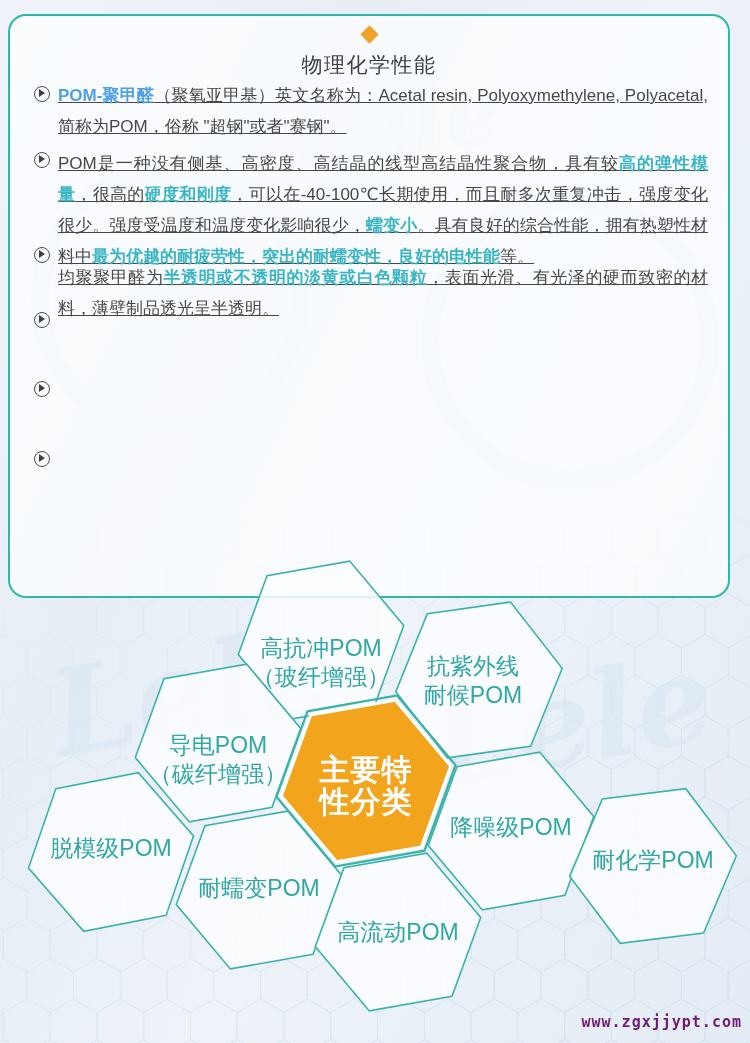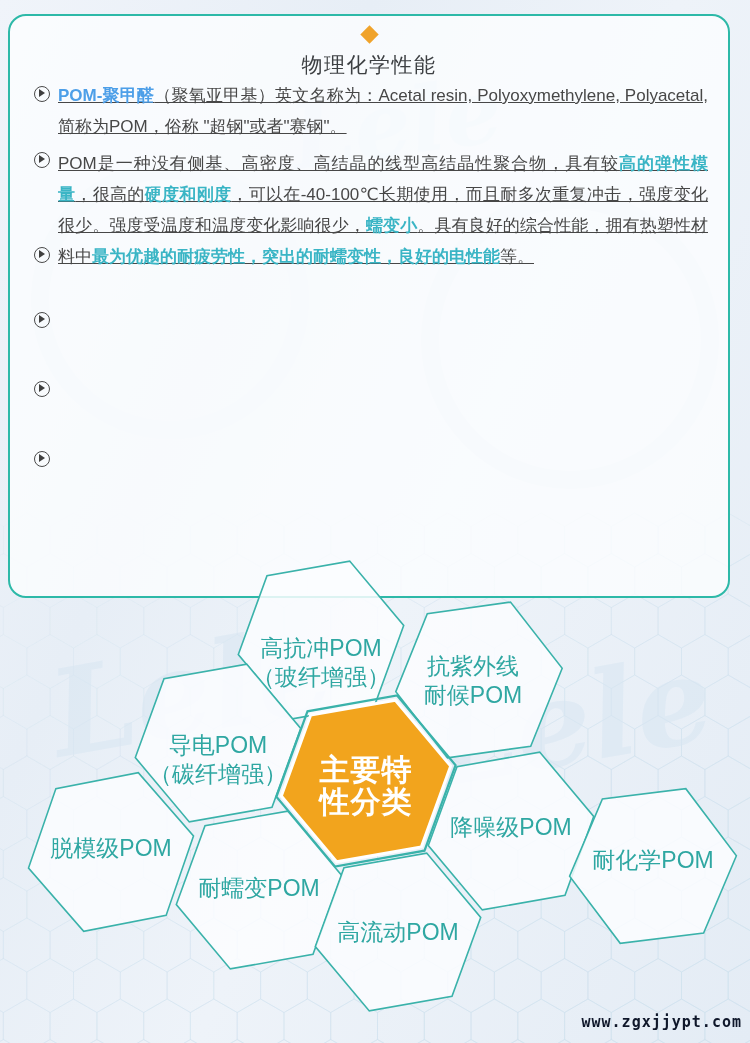--- a/index.html
+++ b/index.html
@@ -36,21 +36,21 @@
     border-left:6px solid #3f3f3f;border-top:4px solid transparent;border-bottom:4px solid transparent;
   }
   .para{
     position:absolute;left:48px;width:650px;margin:0;
     font-size:17px;line-height:31px;text-align:justify;color:#474747;text-decoration:underline;
   }
   #hex-diagram{position:absolute;left:0;top:540px;z-index:2;}
   .site-url{
     position:absolute;right:8px;bottom:12px;z-index:3;
     font-family:"DejaVu Sans Mono","Liberation Mono",monospace;
-    font-weight:bold;font-size:15px;letter-spacing:1px;color:#0f172a;
+    font-weight:bold;font-size:15px;letter-spacing:1px;color:#701a75;
   }
 </style>
 </head>
 <body>
 
 <svg id="bg-decor" width="750" height="1043">
     <circle cx="170" cy="300" r="130" fill="none" stroke="#e3edf6" stroke-width="18"></circle>
     <circle cx="570" cy="340" r="140" fill="none" stroke="#e3edf6" stroke-width="18"></circle>
     <polygon points="3.4,553.5 -20.0,567.0 -43.4,553.5 -43.4,526.5 -20.0,513.0 3.4,526.5" fill="none" stroke="#cfe1ee" stroke-width="1" opacity="0.07"></polygon>
     <polygon points="50.1,553.5 26.8,567.0 3.4,553.5 3.4,526.5 26.8,513.0 50.1,526.5" fill="none" stroke="#cfe1ee" stroke-width="1" opacity="0.09"></polygon>
@@ -310,20 +310,21 @@
   </div>
   <div id="bullets">
       <span class="bullet" style="top: 70px;"></span>
       <span class="bullet" style="top: 136px;"></span>
       <span class="bullet" style="top: 231px;"></span>
       <span class="bullet" style="top: 296px;"></span>
       <span class="bullet" style="top: 365px;"></span>
       <span class="bullet" style="top: 435px;"></span>
       <p class="para" style="top: 64px;"><span style="color: rgb(77, 159, 232); font-weight: bold;">POM-聚甲醛</span><span style="color: rgb(71, 71, 71);">（聚氧亚甲基）英文名称为：Acetal resin, Polyoxymethylene, Polyacetal, 简称为POM，俗称 "超钢"或者"赛钢"。</span></p>
       <p class="para" style="top: 132px;"><span style="color: rgb(71, 71, 71);">POM是一种没有侧基、高密度、高结晶的线型高结晶性聚合物，具有较</span><span style="color: rgb(58, 181, 197); font-weight: bold;">高的弹性模量</span><span style="color: rgb(71, 71, 71);">，很高的</span><span style="color: rgb(58, 181, 197); font-weight: bold;">硬度和刚度</span><span style="color: rgb(71, 71, 71);">，可以在-40-100℃长期使用，而且耐多次重复冲击，强度变化很少。强度受温度和温度变化影响很少，</span><span style="color: rgb(58, 181, 197); font-weight: bold;">蠕变小</span><span style="color: rgb(71, 71, 71);">。具有良好的综合性能，拥有热塑性材料中</span><span style="color: rgb(58, 181, 197); font-weight: bold;">最为优越的耐疲劳性，突出的耐蠕变性，良好的电性能</span><span style="color: rgb(71, 71, 71);">等。</span></p>
+      <p class="para" style="top: 246px;"><span style="color: rgb(71, 71, 71);">均聚聚甲醛为</span><span style="color: rgb(58, 181, 197); font-weight: bold;">半透明或不透明的淡黄或白色颗粒</span><span style="color: rgb(71, 71, 71);">，表面光滑、有光泽的硬而致密的材料，薄壁制品透光呈半透明。</span></p>
     </div>
 </section>
 
 <svg id="hex-diagram" width="750" height="503">
     <g>
       <polygon points="403.7,85.4 375.0,164.3 292.3,178.9 238.3,114.6 267.0,35.7 349.7,21.1" fill="rgba(251,253,255,0.85)" stroke="#3ab2aa" stroke-width="1.6"></polygon>
       <text x="321" y="115.5" text-anchor="middle" font-size="23" fill="#2fa7a2">高抗冲POM</text>
       <text x="321" y="144.5" text-anchor="middle" font-size="23" fill="#2fa7a2">（玻纤增强）</text>
     </g>
     <g>

